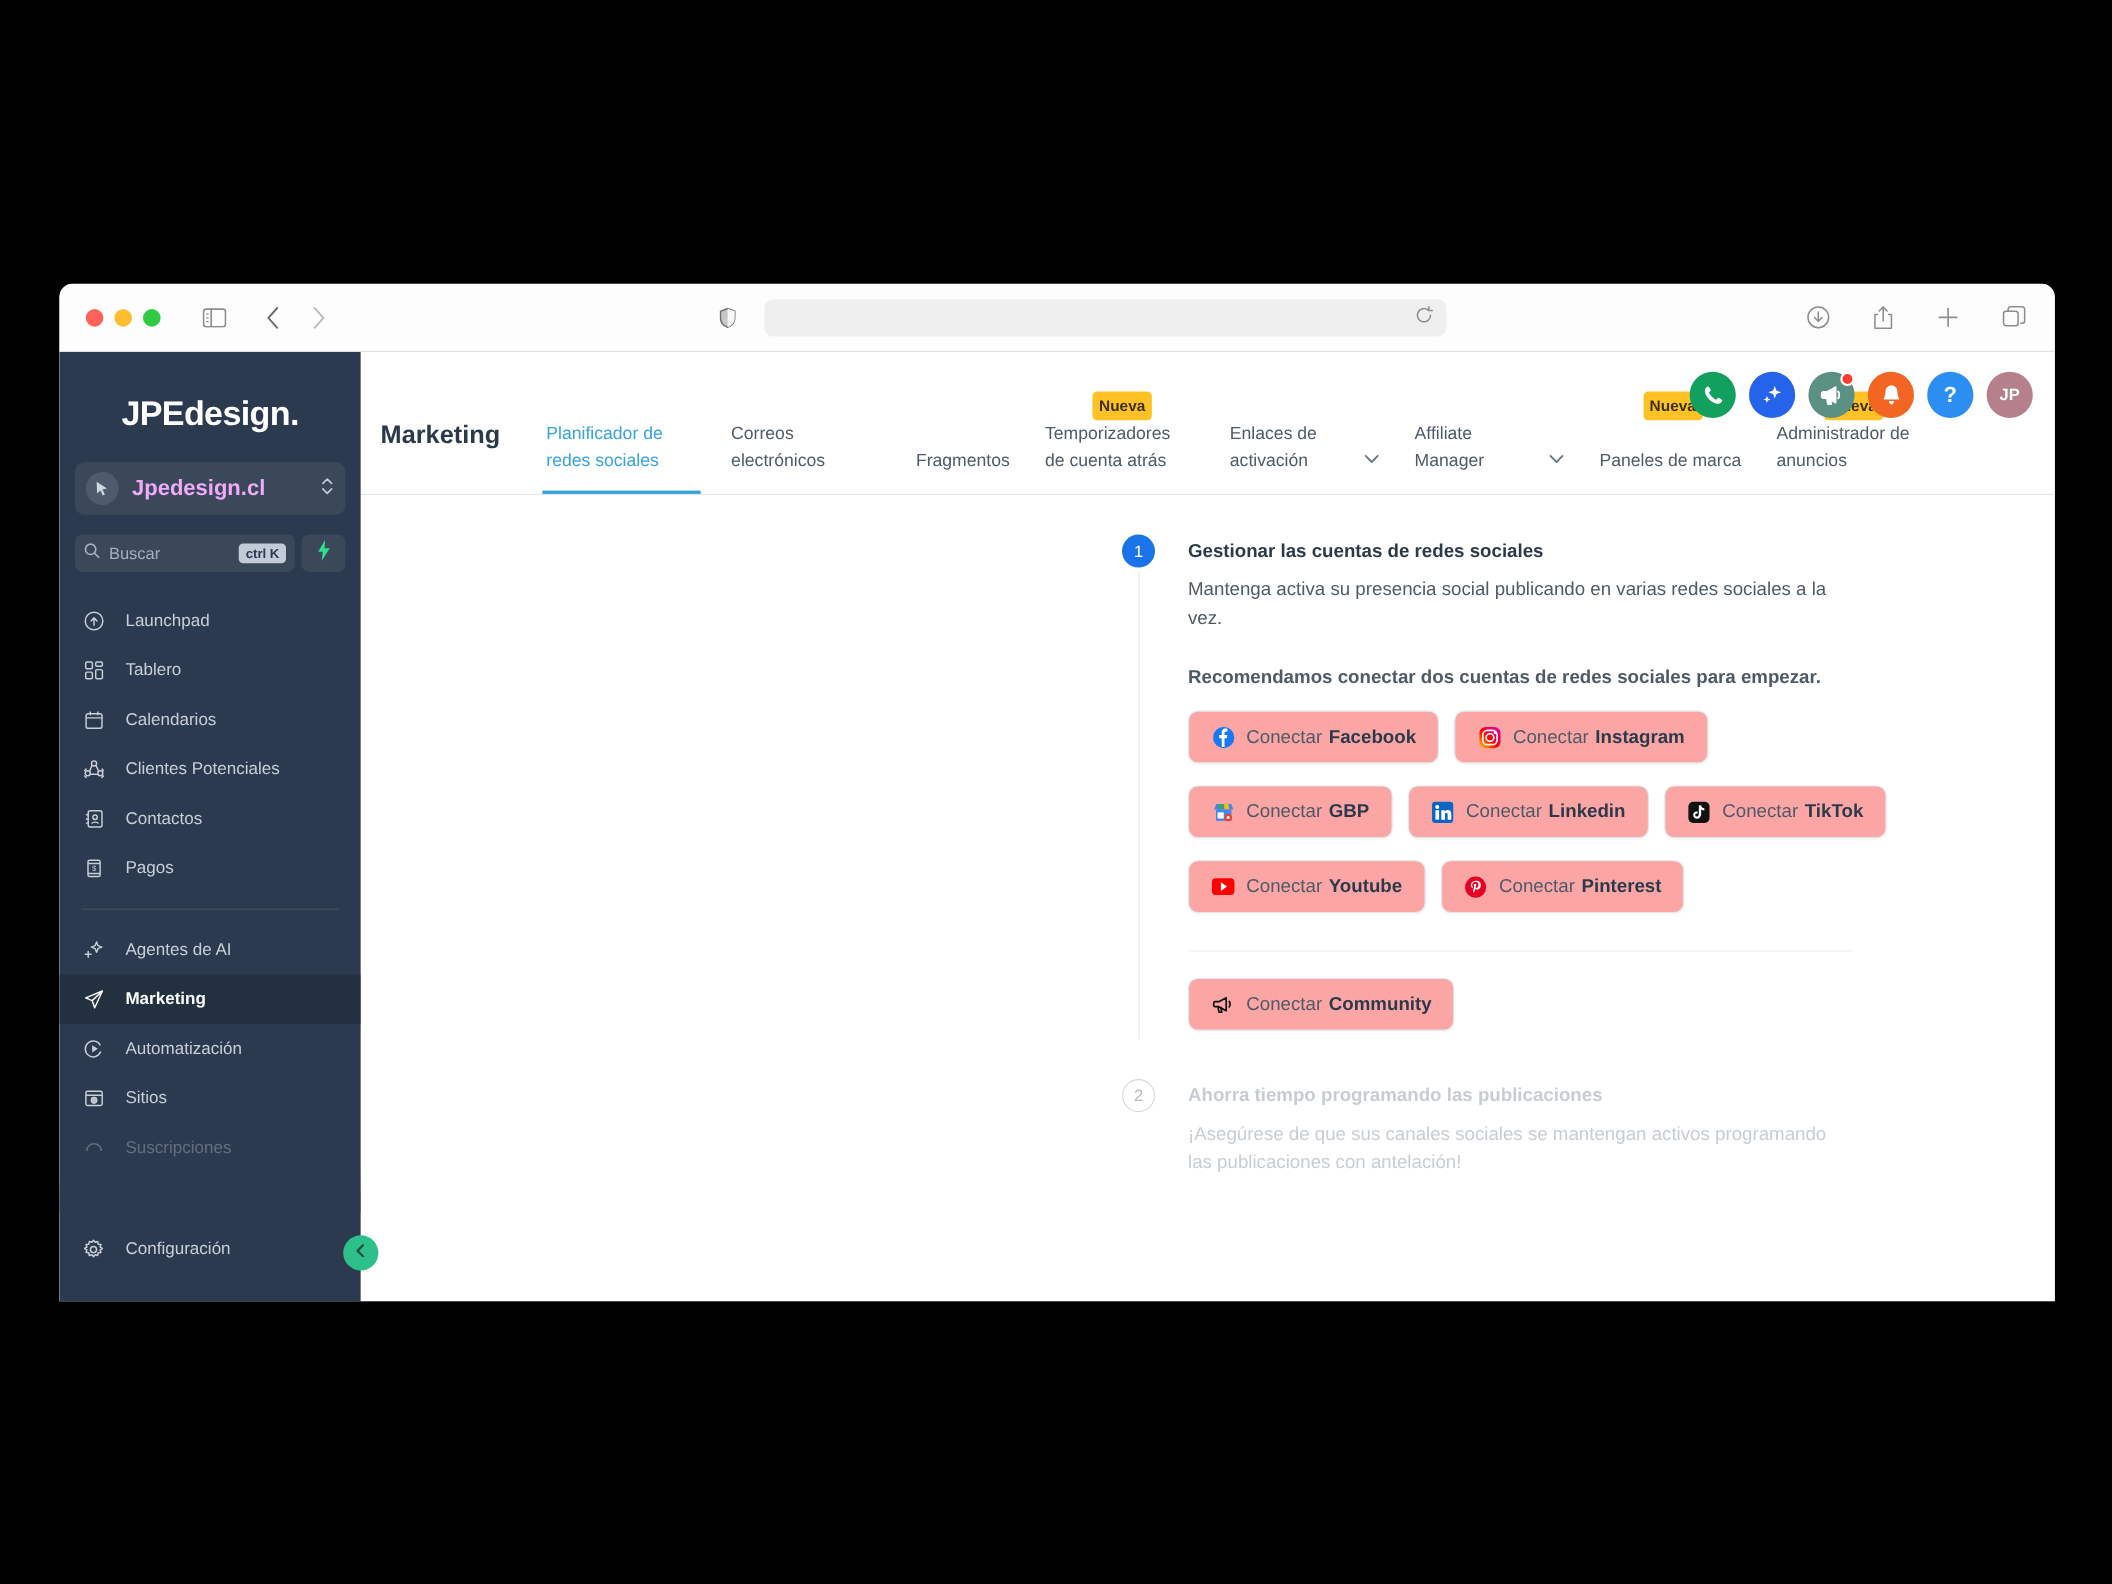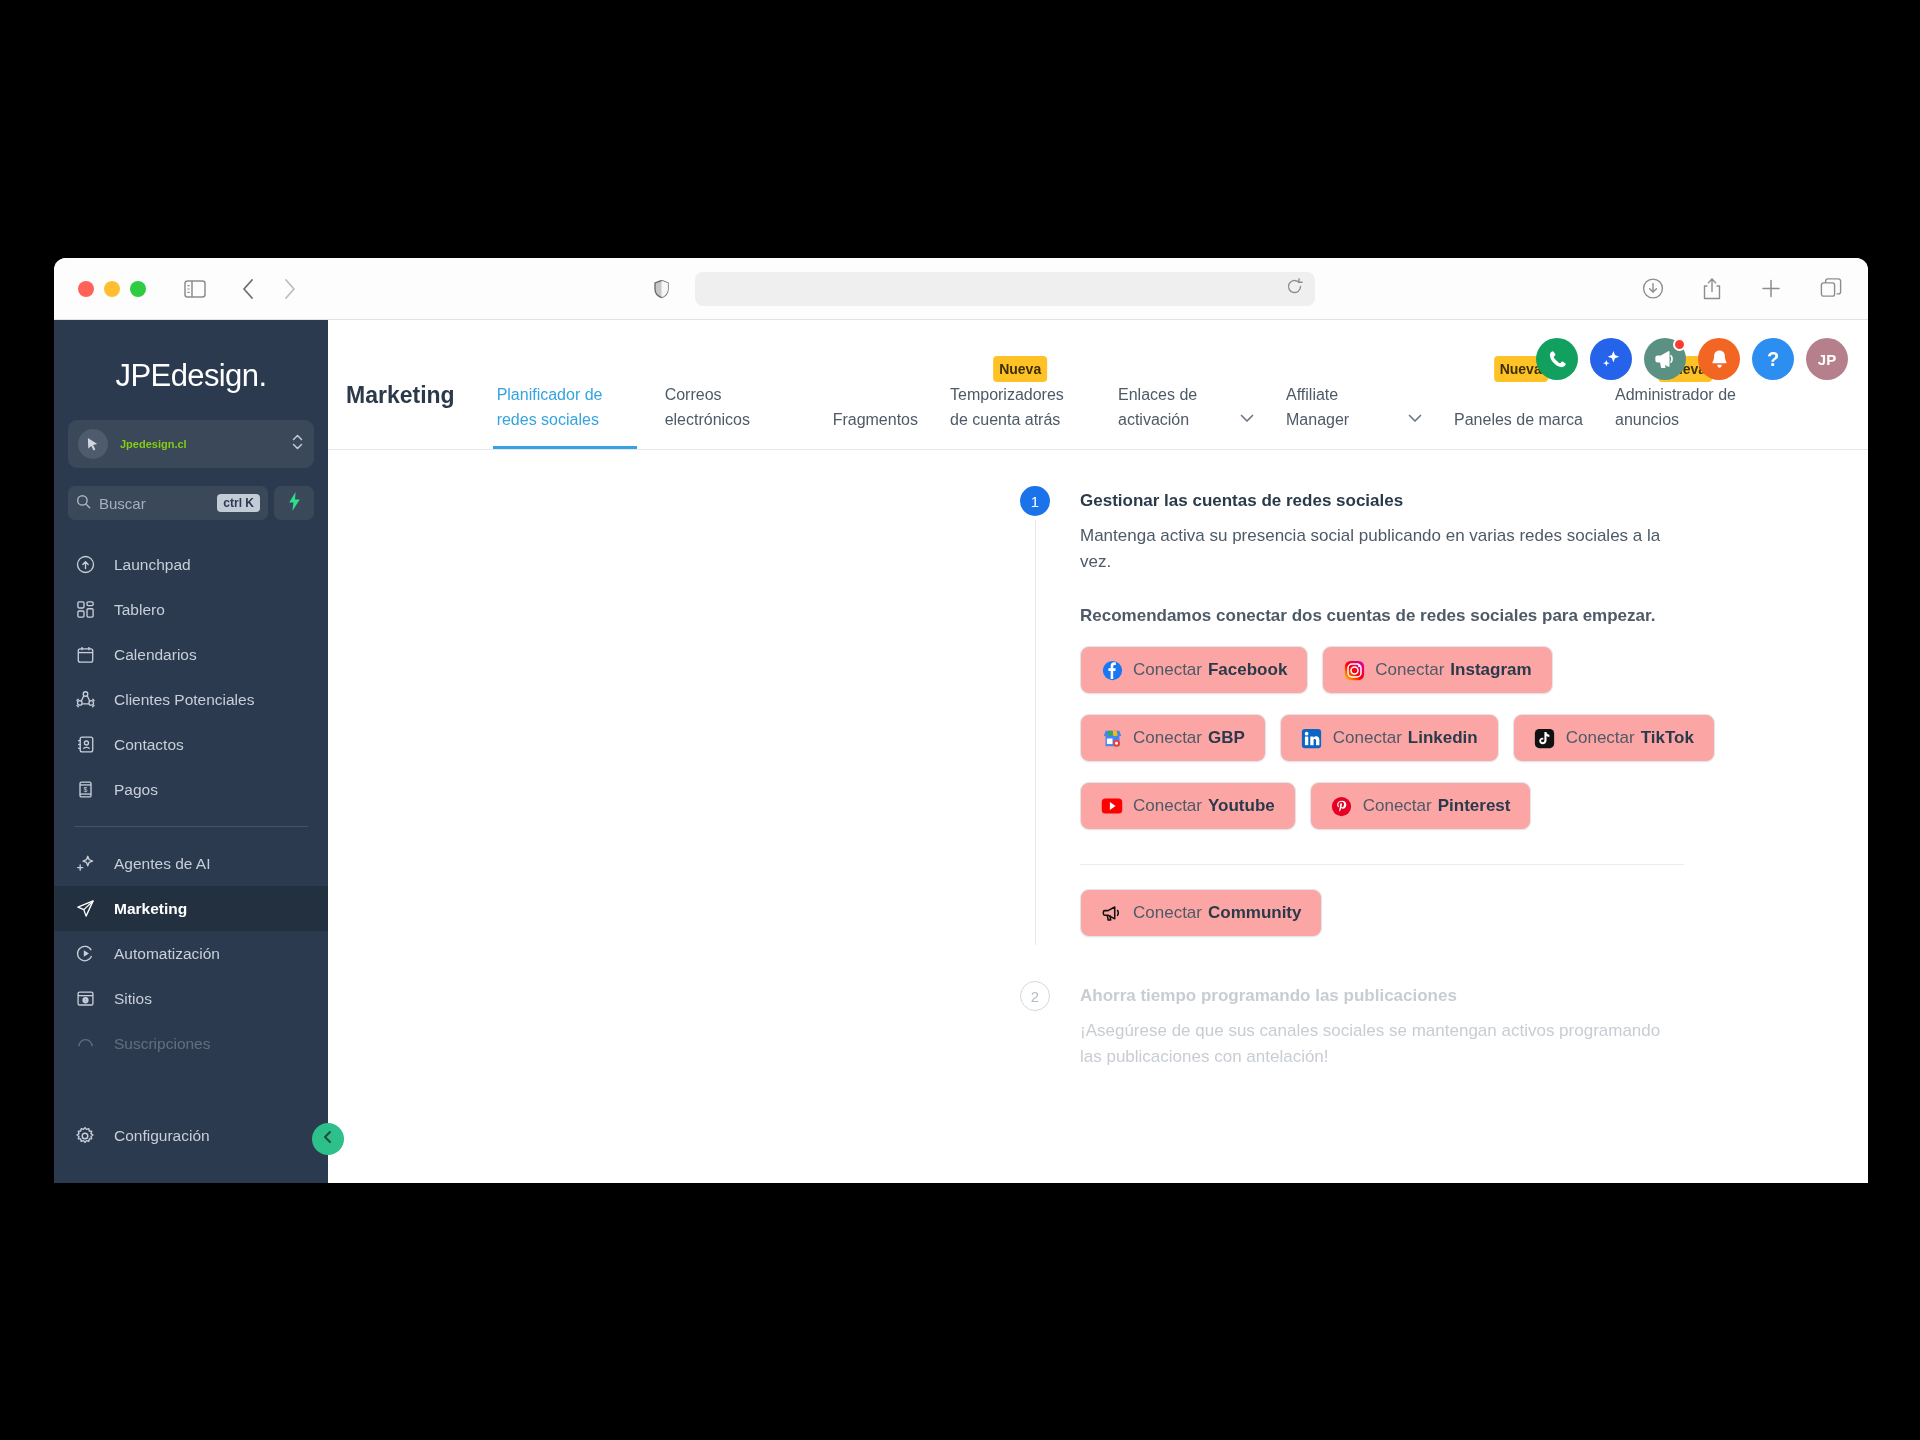--- a/index.html
+++ b/index.html
@@ -67,42 +67,42 @@
   #sidebar {
     width: 274px;
     background: #2c3a4f;
     position: relative;
     flex-shrink: 0;
     padding-top: 4px;
   }
   #brand-logo {
     color: #ffffff;
     font-size: 31px;
-    font-weight: normal;
+    font-weight: bold;
     letter-spacing: -0.6px;
     text-align: center;
     margin-top: 34px;
     margin-bottom: 26px;
   }
   #workspace-switcher {
     margin: 0 14px;
     height: 48px;
     background: #3a4859;
     border-radius: 9px;
     display: flex; align-items: center;
     padding: 0 10px;
     cursor: pointer;
   }
   #workspace-avatar {
     width: 30px; height: 30px; border-radius: 50%;
     background: #4d5b6d;
     display: flex; align-items: center; justify-content: center;
     flex-shrink: 0;
   }
-  #workspace-name { color: #84cc16; font-size: 11px; font-weight: bold; margin-left: 12px; flex: 1; }
+  #workspace-name { color: #f0abfc; font-size: 20px; font-weight: bold; margin-left: 12px; flex: 1; }
   #workspace-chevrons { color: #c3cbd6; }
 
   #search-row { margin: 18px 14px 0 14px; display: flex; gap: 6px; }
   #search-box {
     flex: 1; height: 34px;
     background: #3a4859; border-radius: 7px;
     display: flex; align-items: center; padding: 0 8px;
     cursor: text;
   }
   #search-placeholder { color: #a6b0bd; font-size: 15px; margin-left: 8px; flex: 1; }

